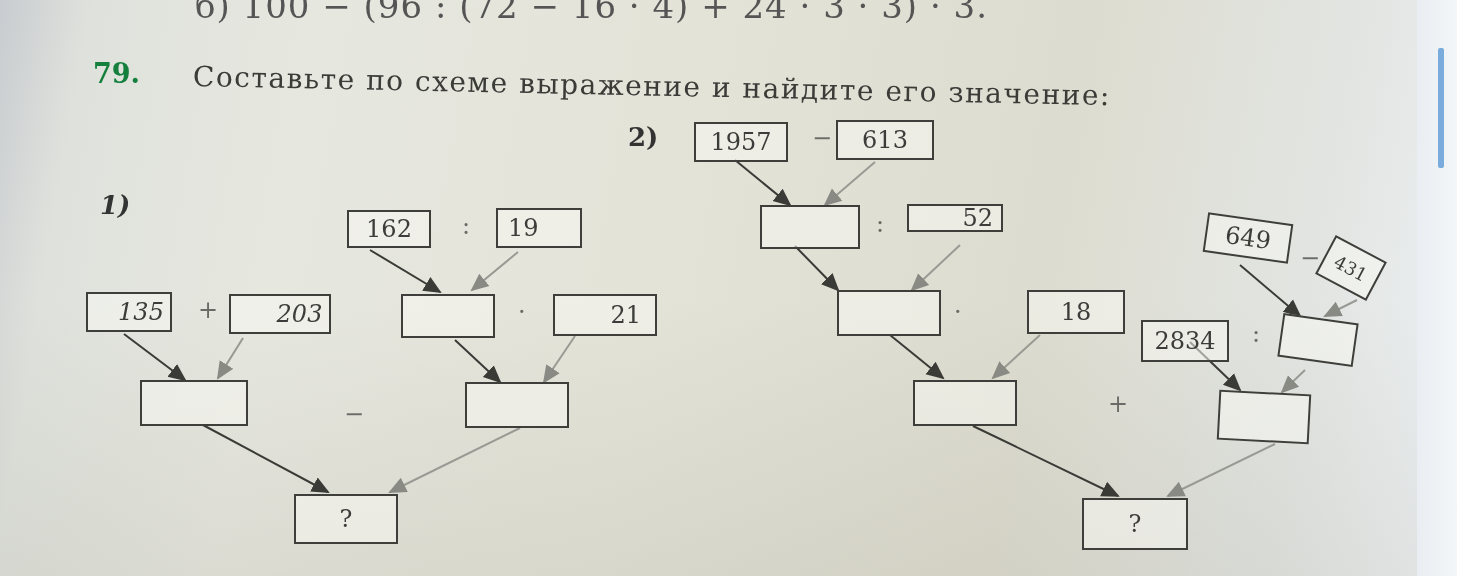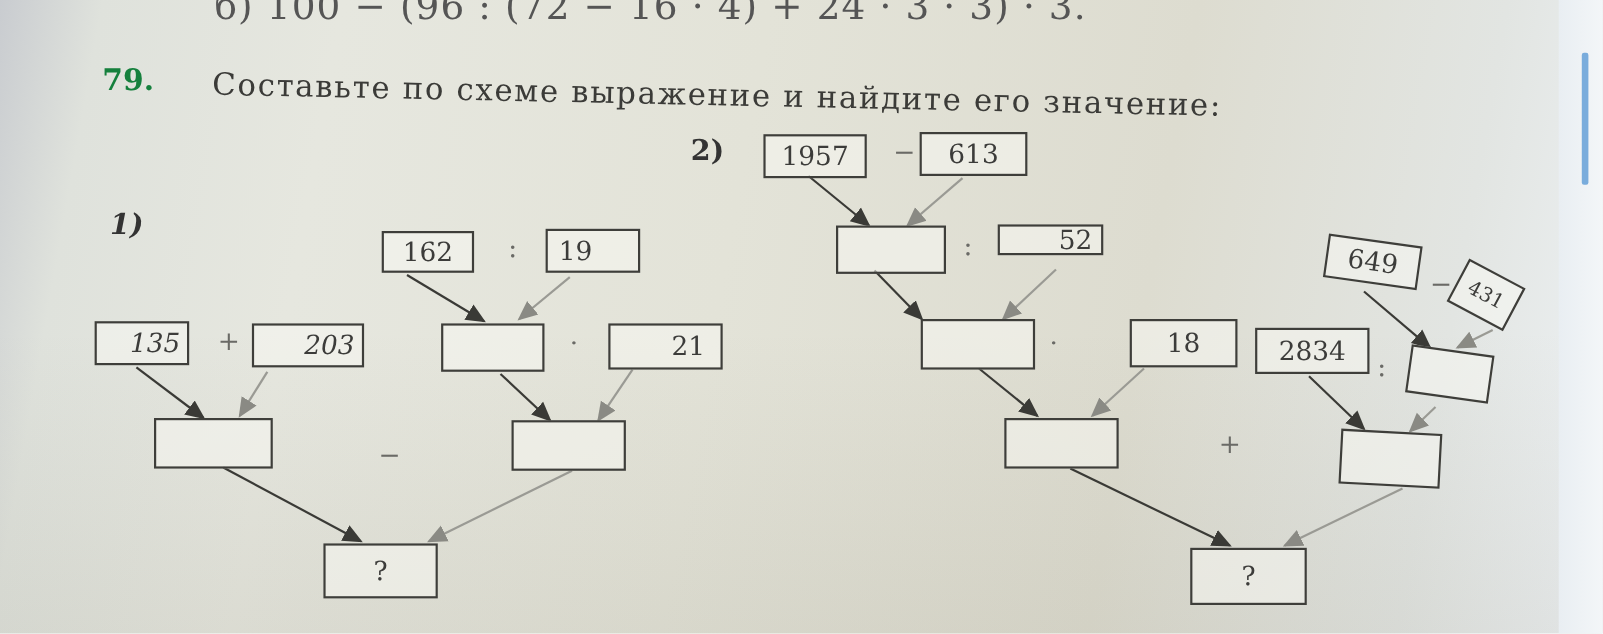--- a/index.html
+++ b/index.html
@@ -126,21 +126,21 @@
 <div class="box" style="left:907px; top:204px; width:96px; height:28px; justify-content:flex-end; padding-right:8px;">52</div>
 
 <div class="box" style="left:837px; top:290px; width:104px; height:46px;"></div>
 <div class="op" style="left:954px; top:298px;">·</div>
 <div class="box" style="left:987px; top:290px; width:98px; height:44px;margin-left:40px;">18</div>
 
 <div class="box" style="left:1205px; top:218px; width:86px; height:40px; transform:rotate(8deg);">649</div>
 <div class="op" style="left:1300px; top:244px;">−</div>
 <div class="box" style="left:1322px; top:246px; width:58px; height:44px; font-size:18px; transform:rotate(28deg);">431</div>
 
-<div class="box" style="left:1141px; top:298px; width:104px; height:42px;">2834</div>
+<div class="box" style="left:1141px; top:320px; width:88px; height:42px;">2834</div>
 <div class="op" style="left:1252px; top:320px;">:</div>
 <div class="box" style="left:1280px; top:318px; width:76px; height:44px; transform:rotate(8deg);"></div>
 
 <div class="box" style="left:913px; top:380px; width:104px; height:46px;"></div>
 <div class="op" style="left:1108px; top:390px;">+</div>
 <div class="box" style="left:1218px; top:392px; width:92px; height:50px; transform:rotate(3deg);"></div>
 
 <div class="box" style="left:1082px; top:498px; width:106px; height:52px;">?</div>
 
 </body></html>

